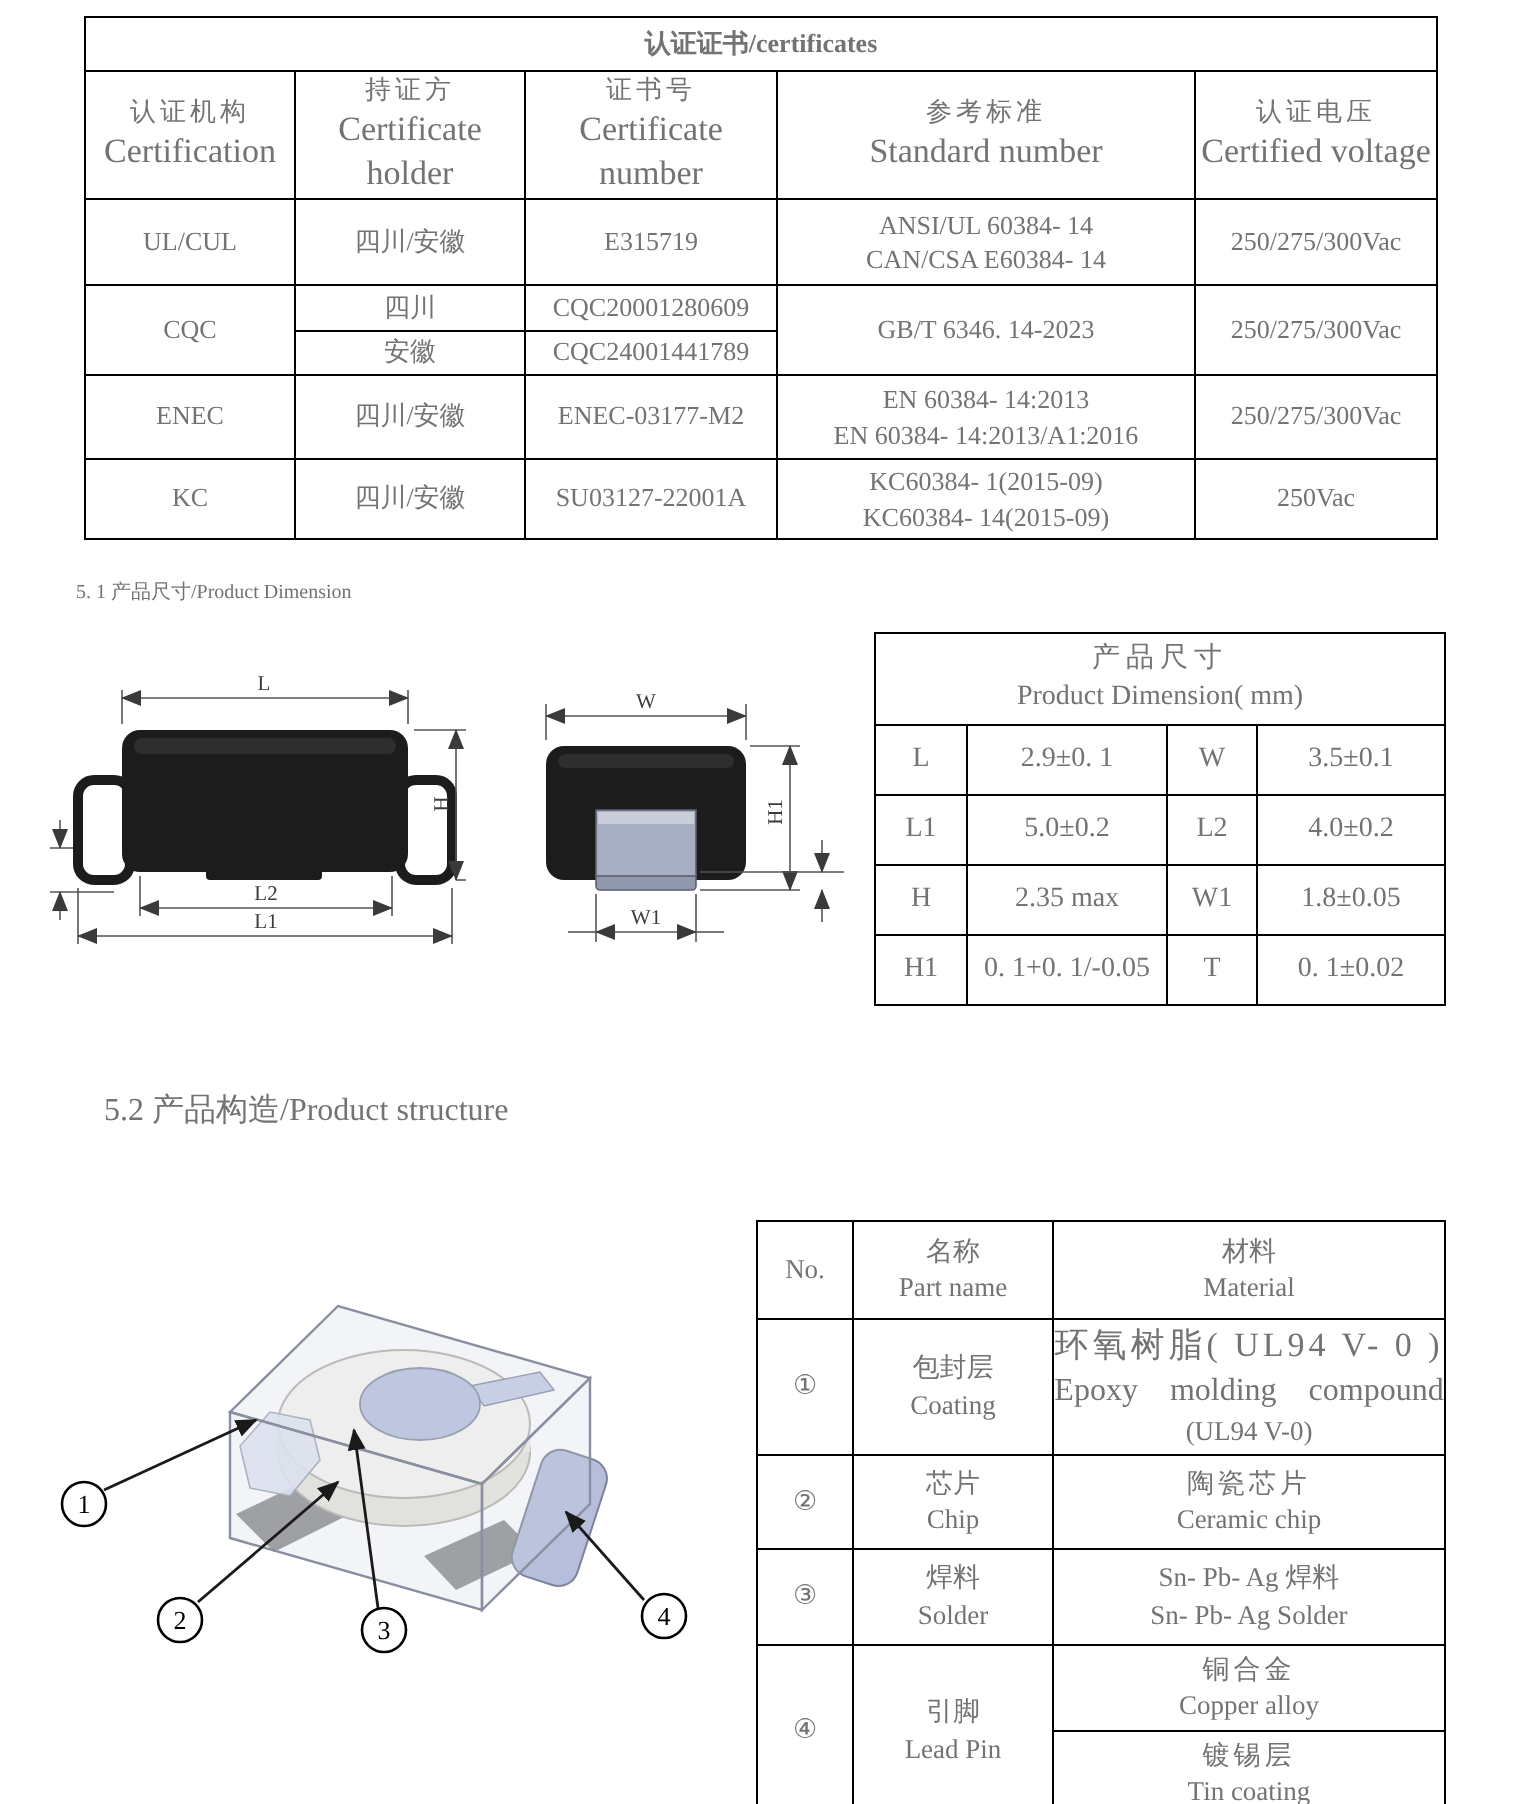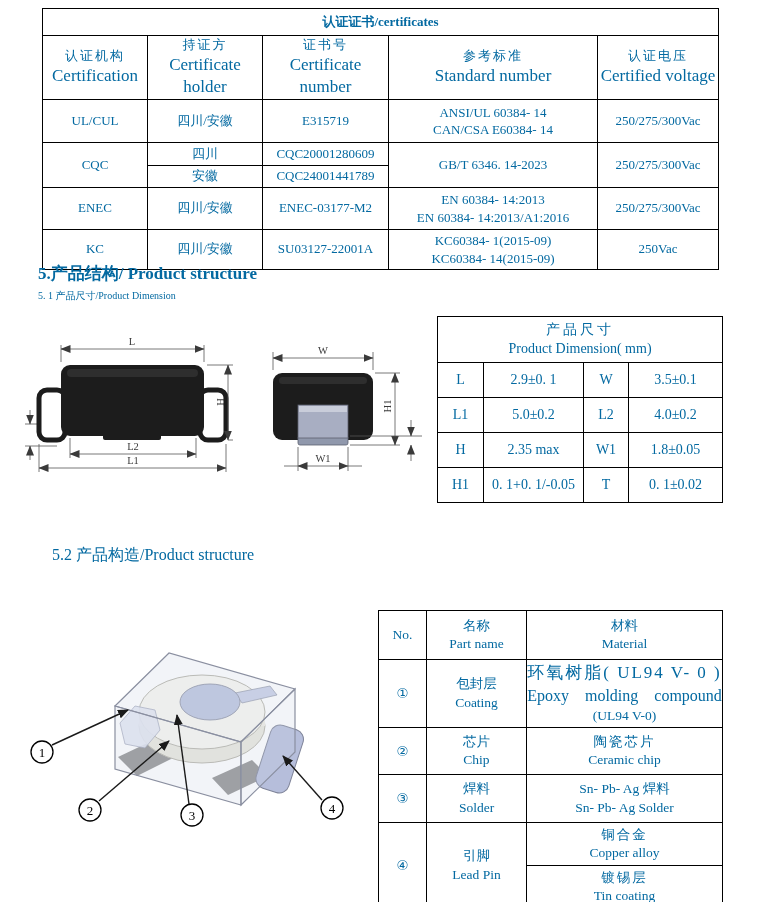--- a/index.html
+++ b/index.html
@@ -1,18 +1,18 @@
 <!DOCTYPE html>
 <html><head>
 <meta charset="utf-8">
 <style>
   html,body{margin:0;padding:0;background:#ffffff;}
   .page{
     position:relative;width:765px;height:902px;background:#fff;
-    font-family:"Liberation Serif","DejaVu Serif",serif;color:#0369a1;overflow:hidden;text-decoration:underline;
+    font-family:"Liberation Serif","DejaVu Serif",serif;color:#737373;overflow:hidden;text-decoration:underline;
   }
   table{border-collapse:collapse;table-layout:fixed;}
   td{border:1px solid #000;text-align:center;vertical-align:middle;padding:0;overflow:hidden;}
 
   
   .cert-table{position:absolute;left:42px;top:8px;width:676px;border:1.5px solid #000;}
   .cert-table td{font-size:13px;line-height:1.3;}
   .cert-title{height:27px;font-weight:bold;font-size:16px;}
   .cert-head{height:47px;}
   .cert-head .zh{letter-spacing:2px;font-size:13px;}
@@ -131,21 +131,20 @@
       <td>SU03127-22001A</td>
       <td class="two-line">
         <div>KC60384- 1(2015-09)</div>
         <div>KC60384- 14(2015-09)</div>
       </td>
       <td>250Vac</td>
     </tr>
   </tbody>
     </table>
 
-  <div class="h5">5.产品结构/ Product structure</div>
   <div class="h51">5. 1 产品尺寸/Product Dimension</div>
   <div class="h52">5.2  产品构造/Product structure</div>
 
   <svg class="svg-abs" style="left:25px;top:332px" width="220" height="165" viewBox="0 0 220 165">
     <defs>
       <marker id="arrS" markerWidth="10" markerHeight="8" refX="9.5" refY="4" orient="auto-start-reverse" markerUnits="userSpaceOnUse">
         <path d="M0,0 L10,4 L0,8 z" fill="#3a3a3a"></path>
       </marker>
     </defs>
 

